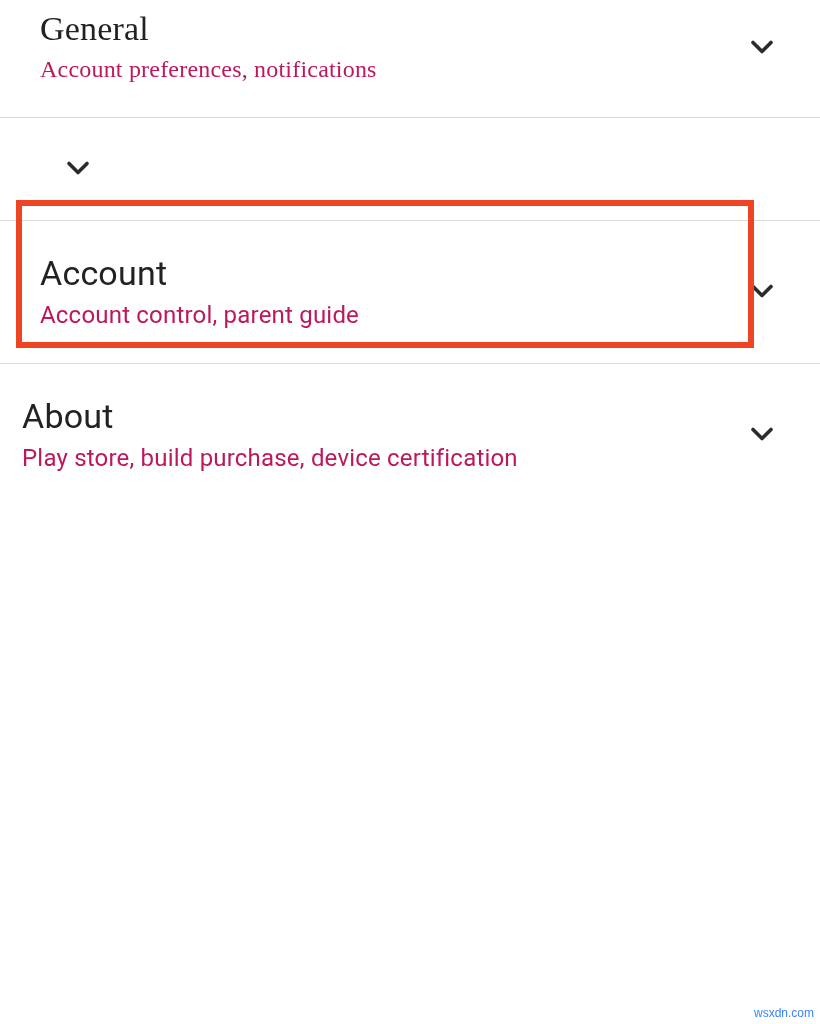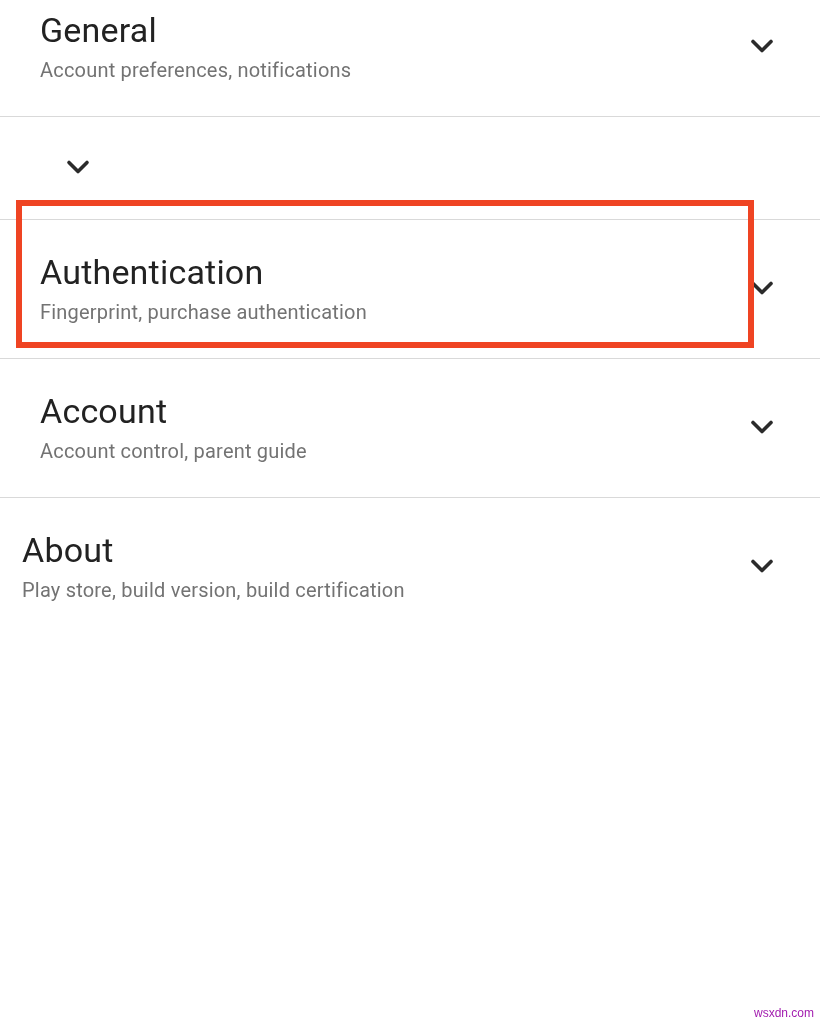--- a/index.html
+++ b/index.html
@@ -21,41 +21,42 @@
       display: flex;
       align-items: center;
       justify-content: space-between;
       padding: 32px 40px 34px 40px;
       border-bottom: 1px solid #d9d9d9;
       cursor: pointer;
       position: relative;
     }
     .item.first {
       padding-top: 10px;
+      font-family: Liberation Serif, serif;
     }
     .item.last {
       border-bottom: none;
       padding-bottom: 18px;
       padding-left: 22px;
     }
     .text-block {
       flex: 1;
       min-width: 0;
     }
     .title {
       font-size: 34px;
       font-weight: 400;
       color: #222222;
       letter-spacing: 0.2px;
       margin-bottom: 8px;
     }
     .subtitle {
-      font-size: 20px;
+      font-size: 24px;
       font-weight: 400;
-      color: #737373;
+      color: #be185d;
       letter-spacing: 0.2px;
     }
     .chevron {
       flex: 0 0 auto;
       margin-left: 20px;
       color: #2b2b2b;
     }
     .chevron svg {
       display: block;
     }
@@ -66,21 +67,21 @@
       top: 200px;
       height: 148px;
       border: 6px solid #ef4423;
       pointer-events: none;
     }
     .watermark {
       position: absolute;
       bottom: 4px;
       right: 6px;
       font-size: 12px;
-      color: #a21caf;
+      color: #3b82f6;
       font-family: Arial, sans-serif;
     }
   </style>
 </head>
 <body>
 
 <div class="list">
 
   <div class="item first">
     <div class="text-block">
@@ -95,48 +96,37 @@
   </div>
 
   <div class="item">
     <span class="chevron">
       <svg width="36" height="36" viewBox="0 0 24 24" fill="none" stroke="currentColor" stroke-width="2.4" stroke-linecap="round" stroke-linejoin="round">
           <polyline points="6 9 12 15 18 9"></polyline>
         </svg>
     </span>
   </div>
 
-  <div class="item">
-    <div class="text-block">
-      <div class="title">Authentication</div>
-      <div class="subtitle">Fingerprint, purchase authentication</div>
-    </div>
-    <span class="chevron">
-      <svg width="36" height="36" viewBox="0 0 24 24" fill="none" stroke="currentColor" stroke-width="2.4" stroke-linecap="round" stroke-linejoin="round">
-          <polyline points="6 9 12 15 18 9"></polyline>
-        </svg>
-    </span>
-  </div>
 
   <div class="item">
     <div class="text-block">
       <div class="title">Account</div>
       <div class="subtitle">Account control, parent guide</div>
     </div>
     <span class="chevron">
       <svg width="36" height="36" viewBox="0 0 24 24" fill="none" stroke="currentColor" stroke-width="2.4" stroke-linecap="round" stroke-linejoin="round">
           <polyline points="6 9 12 15 18 9"></polyline>
         </svg>
     </span>
   </div>
 
   <div class="item last">
     <div class="text-block">
       <div class="title">About</div>
-      <div class="subtitle">Play store, build version, build certification</div>
+      <div class="subtitle">Play store, build purchase, device certification</div>
     </div>
     <span class="chevron">
       <svg width="36" height="36" viewBox="0 0 24 24" fill="none" stroke="currentColor" stroke-width="2.4" stroke-linecap="round" stroke-linejoin="round">
           <polyline points="6 9 12 15 18 9"></polyline>
         </svg>
     </span>
   </div>
 
 </div>
 

